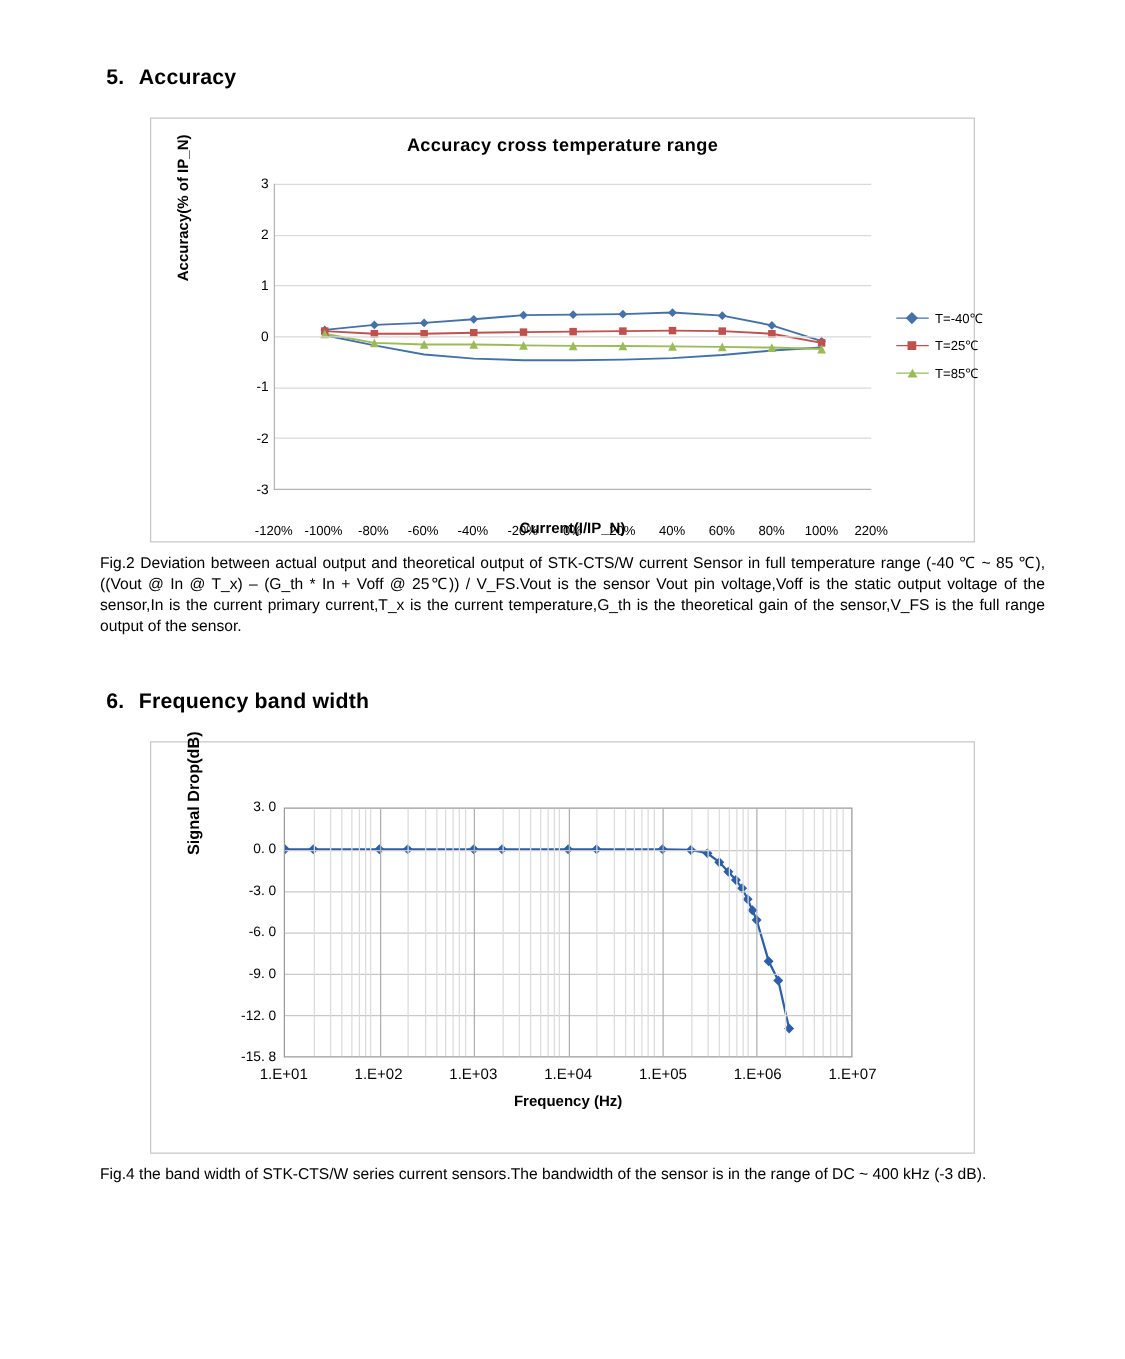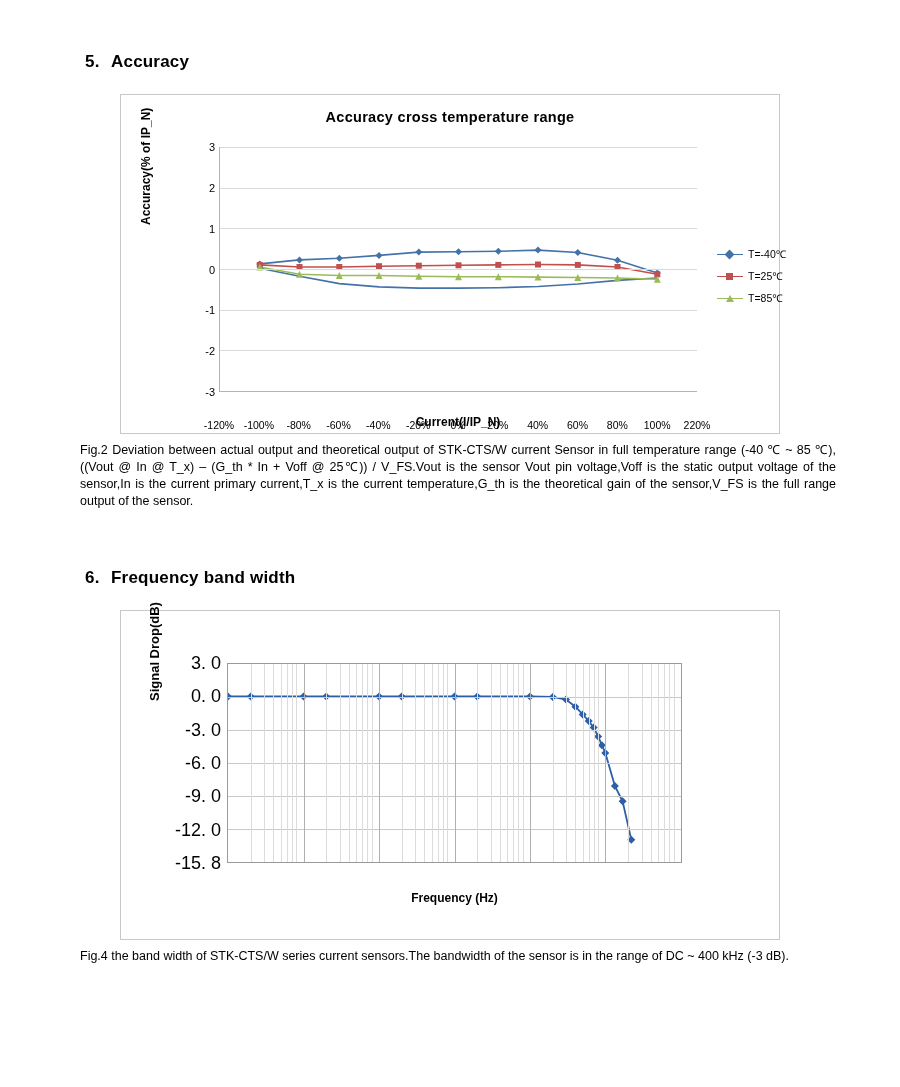--- a/index.html
+++ b/index.html
@@ -185,21 +185,21 @@
   .c2-ylabels {
     position: absolute;
     left: 52px;
     top: 52px;
     width: 48px;
     height: 200px;
   }
   .c2-ylabels span {
     position: absolute;
     right: 0;
-    font-size: 18px;
+    font-size: 11px;
     transform: translateY(-50%);
   }
   .c2-axis-y-title {
     position: absolute;
     left: 26px;
     top: 90px;
     font-size: 13px;
     font-weight: bold;
     transform: rotate(-90deg);
     transform-origin: left top;
@@ -348,21 +348,21 @@
         <span class="lg-line" style="border-color:#9bbb59">
           <span class="lg-mark" style="width:0;height:0;border-left:4px solid transparent;border-right:4px solid transparent;border-bottom:7px solid #9bbb59;background:none"></span>
         </span>
         <span>T=85℃</span>
       </div>
     </div>
   </div>
 
   <div class="fig-caption">Fig.2 Deviation between actual output and theoretical output of STK-CTS/W current Sensor in full temperature range (-40 ℃ ~ 85 ℃),((Vout @ In @ T_x) – (G_th * In + Voff @ 25℃)) / V_FS.Vout is the sensor Vout pin voltage,Voff is the static output voltage of the sensor,In is the current primary current,T_x is the current temperature,G_th is the theoretical gain of the sensor,V_FS is the full range output of the sensor.</div>
 
-  <div class="section-heading" style="margin-top:58px">
+  <div class="section-heading" style="margin-top:41px">
     <span class="num">6.</span><span>Frequency band width</span>
   </div>
 
   <div class="figure-box chart2">
 
     <div class="c2-axis-y-title">Signal Drop(dB)</div>
 
     <div class="c2-ylabels">
       <span style="top:0%">3. 0</span>
       <span style="top:16.67%">0. 0</span>
@@ -451,18 +451,27 @@
           <polygon points="370.1,68.4 374.1,72.4 370.1,76.4 366.1,72.4"></polygon>
           <polygon points="373.9,77.2 377.9,81.2 373.9,85.2 369.9,81.2"></polygon>
           <polygon points="377.3,84.9 381.3,88.9 377.3,92.9 373.3,88.9"></polygon>
           <polygon points="386.9,117.9 390.9,121.9 386.9,125.9 382.9,121.9"></polygon>
           <polygon points="394.6,133.3 398.6,137.3 394.6,141.3 390.6,137.3"></polygon>
           <polygon points="403.3,171.8 407.3,175.8 403.3,179.8 399.3,175.8"></polygon>
         </g>
       </svg>
     </div>
 
+    <div class="c2-xlabels">
+      <span style="left:0%">1.E+01</span>
+      <span style="left:16.67%">1.E+02</span>
+      <span style="left:33.33%">1.E+03</span>
+      <span style="left:50%">1.E+04</span>
+      <span style="left:66.67%">1.E+05</span>
+      <span style="left:83.33%">1.E+06</span>
+      <span style="left:100%">1.E+07</span>
+    </div>
     <div class="c2-axis-x-title">Frequency (Hz)</div>
   </div>
 
   <div class="fig-caption">Fig.4 the band width of STK-CTS/W series current sensors.The bandwidth of the sensor is in the range of DC ~ 400 kHz (-3 dB).</div>
 
 </div>
 
 </body></html>

